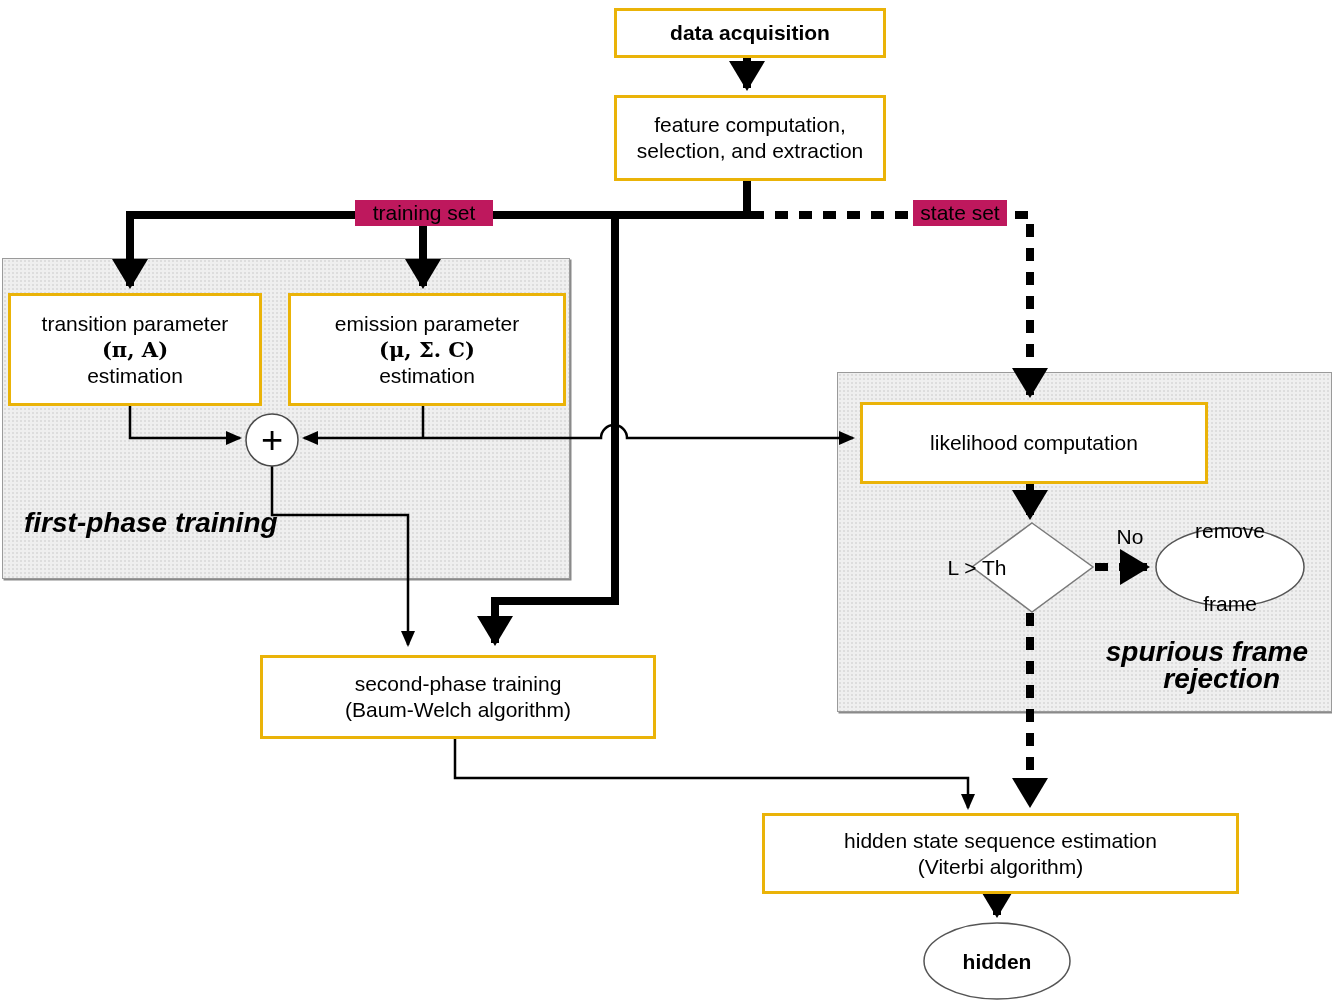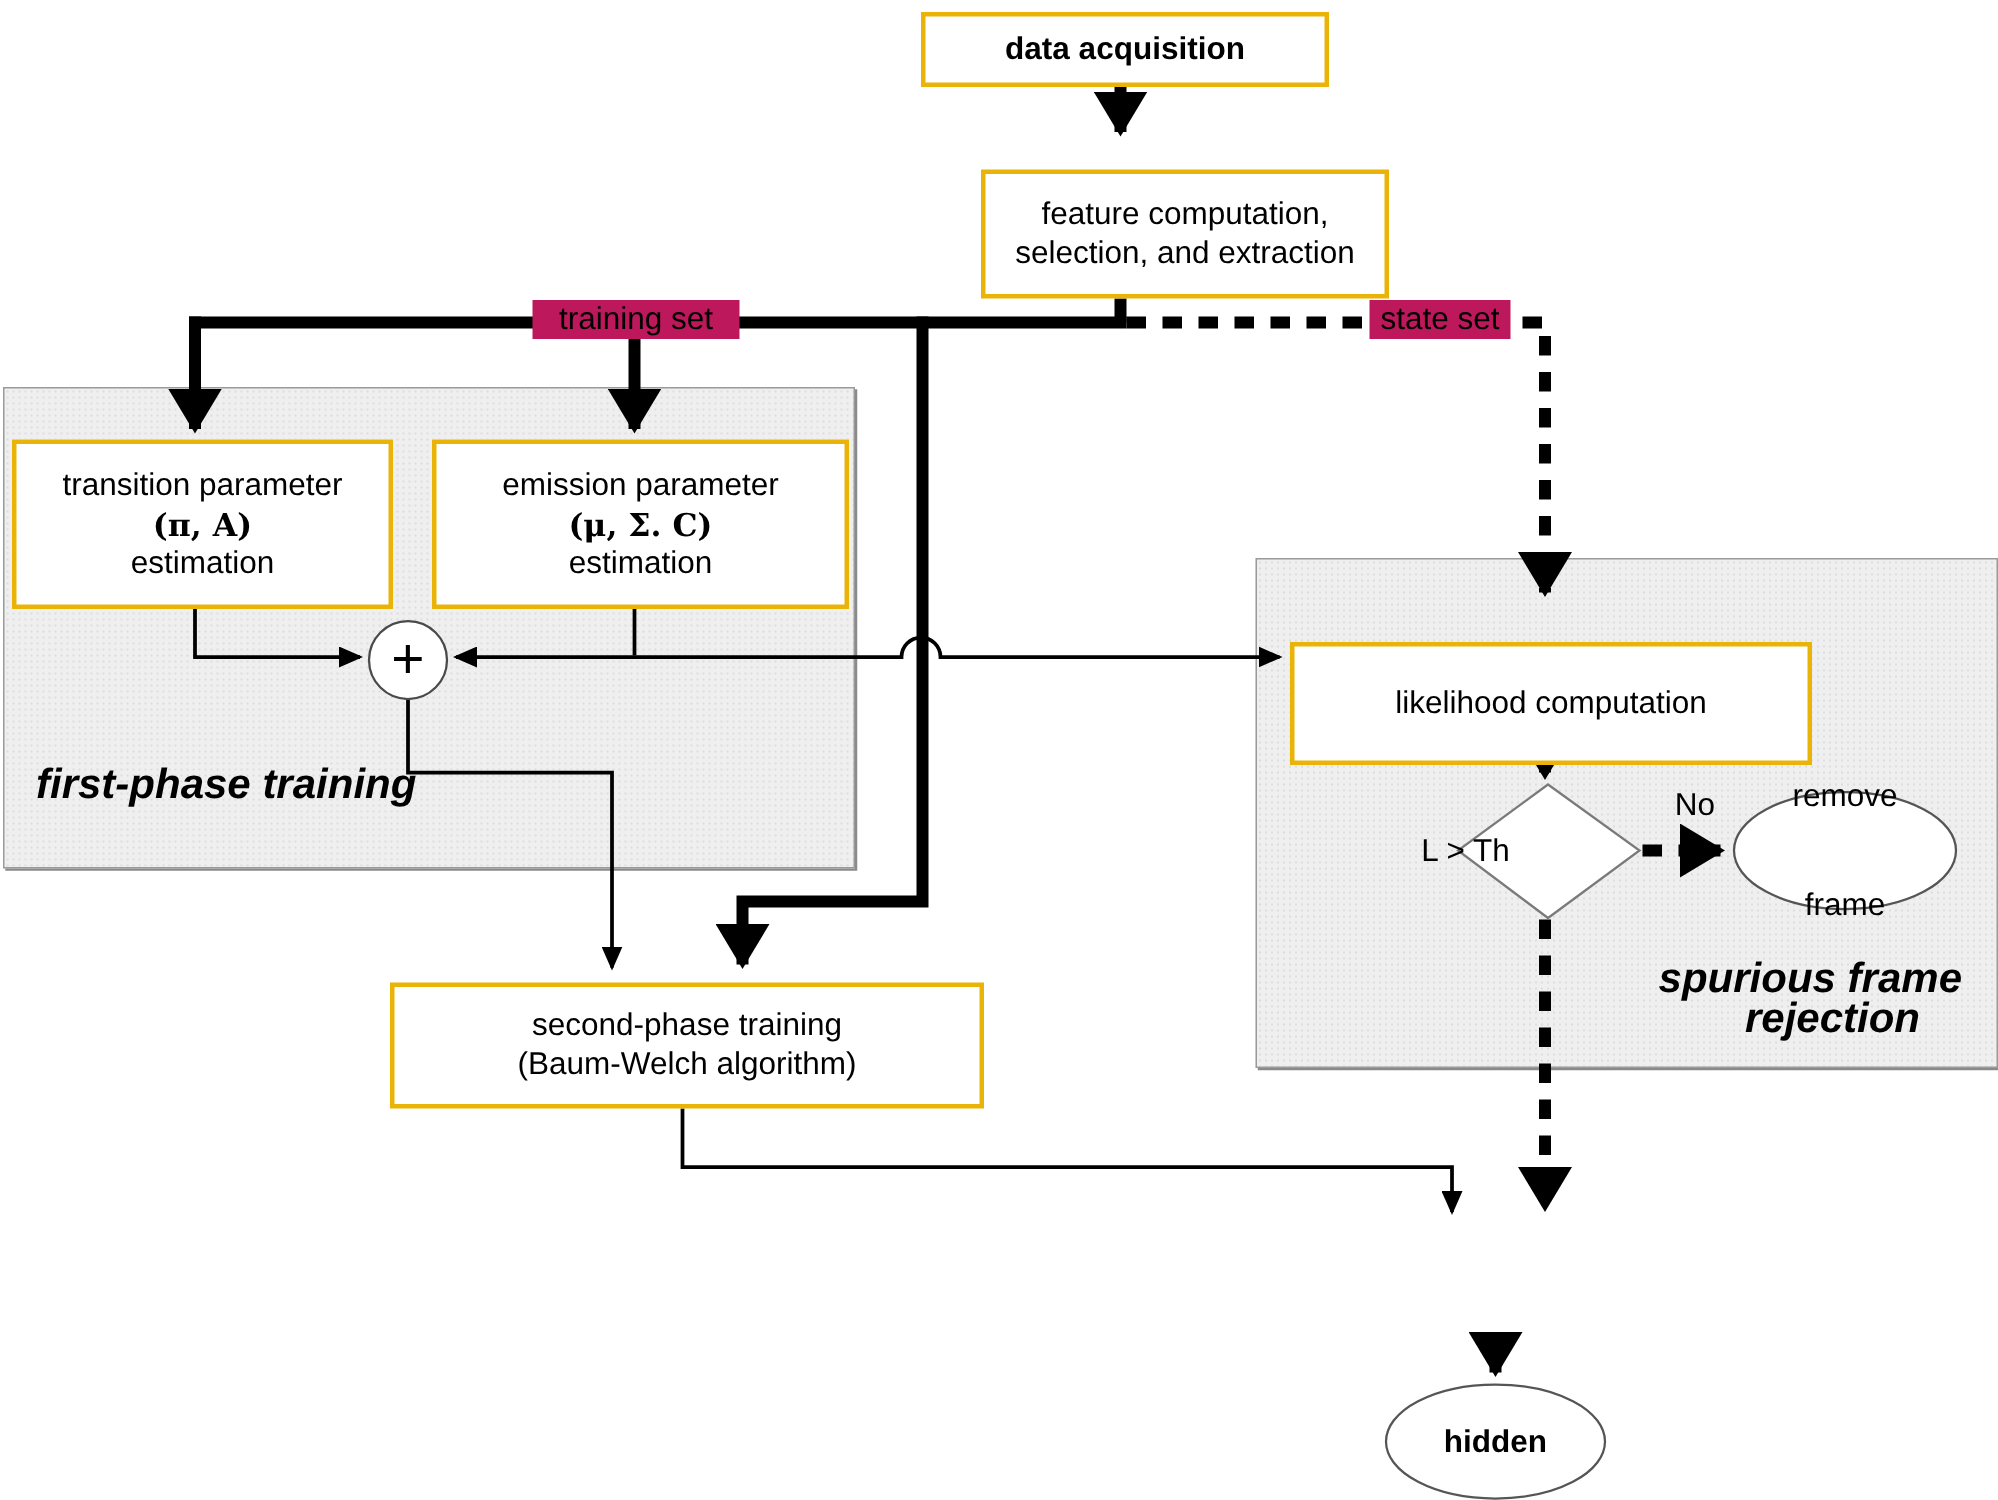--- a/index.html
+++ b/index.html
@@ -91,21 +91,21 @@
 
     <ellipse cx="1230" cy="567" rx="74" ry="39" fill="#ffffff" stroke="#555555" stroke-width="1.5"></ellipse>
 
     <ellipse cx="997" cy="961" rx="73" ry="38" fill="#ffffff" stroke="#555555" stroke-width="1.5"></ellipse>
   </svg>
 
   <div class="nodebox bold" style="left:614px;top:8px;width:266px;height:44px;">
     <div>data acquisition</div>
   </div>
 
-  <div class="nodebox" style="left:614px;top:113px;width:266px;height:80px;margin-left:40px;">
+  <div class="nodebox" style="left:614px;top:95px;width:266px;height:80px;">
     <div>feature computation,</div>
     <div>selection, and extraction</div>
   </div>
 
   <div class="nodebox" style="left:8px;top:293px;width:248px;height:107px;">
     <div>transition parameter</div>
     <div class="greek">(π, A)</div>
     <div>estimation</div>
   </div>
 
@@ -113,24 +113,28 @@
     <div>emission parameter</div>
     <div class="greek">(μ, Σ. C)</div>
     <div>estimation</div>
   </div>
 
   <div class="nodebox" style="left:260px;top:655px;width:390px;height:78px;">
     <div>second-phase training</div>
     <div>(Baum-Welch algorithm)</div>
   </div>
 
-  <div class="nodebox" style="left:860px;top:402px;width:342px;height:76px;margin-top:26px;">
+  <div class="nodebox" style="left:860px;top:402px;width:342px;height:76px;">
     <div>likelihood computation</div>
   </div>
 
+  <div class="nodebox" style="left:762px;top:813px;width:471px;height:75px;">
+    <div>hidden state sequence estimation</div>
+    <div>(Viterbi algorithm)</div>
+  </div>
 
   <div class="floatlabel onwire" style="left:355px;top:200px;width:134px;">training set</div>
   <div class="floatlabel onwire" style="left:913px;top:200px;width:90px;">state set</div>
   <div class="floatlabel" style="left:1100px;top:524px;width:60px;">No</div>
 
   <div class="regionlabel" style="left:24px;top:509px;">first-phase training</div>
   <div class="regionlabel" style="left:1040px;top:638px;width:268px;text-align:right;">
     <div>spurious frame</div>
     <div style="padding-right:28px;">rejection</div>
   </div>

